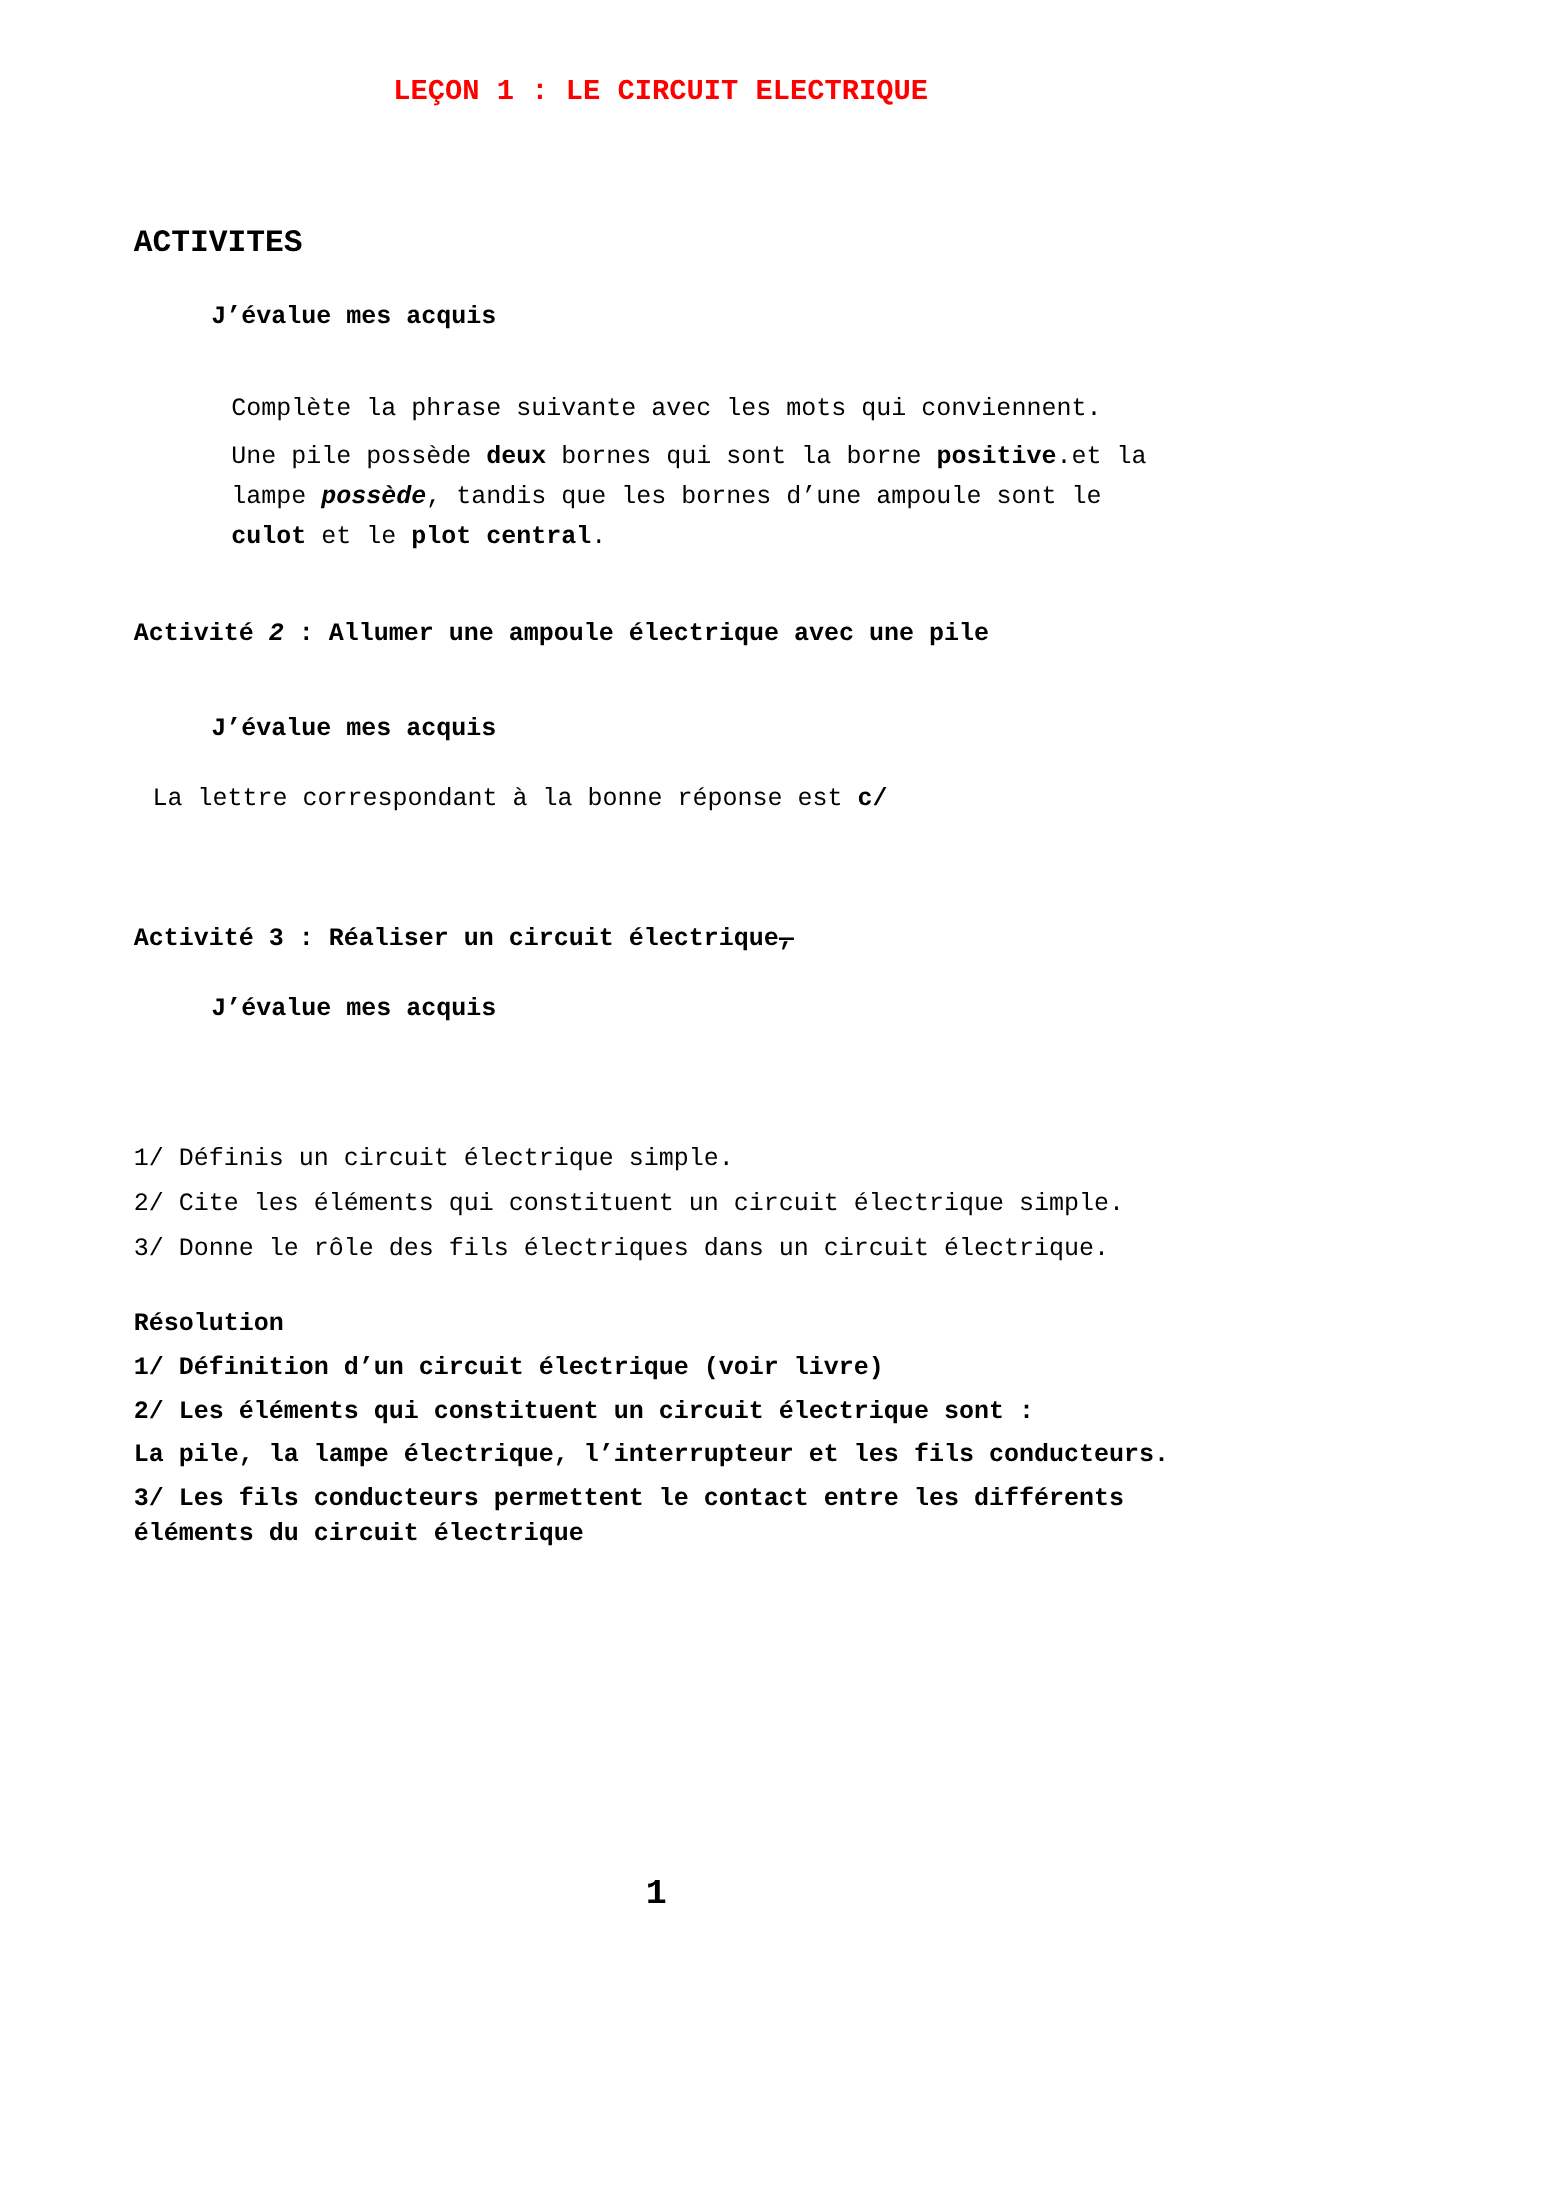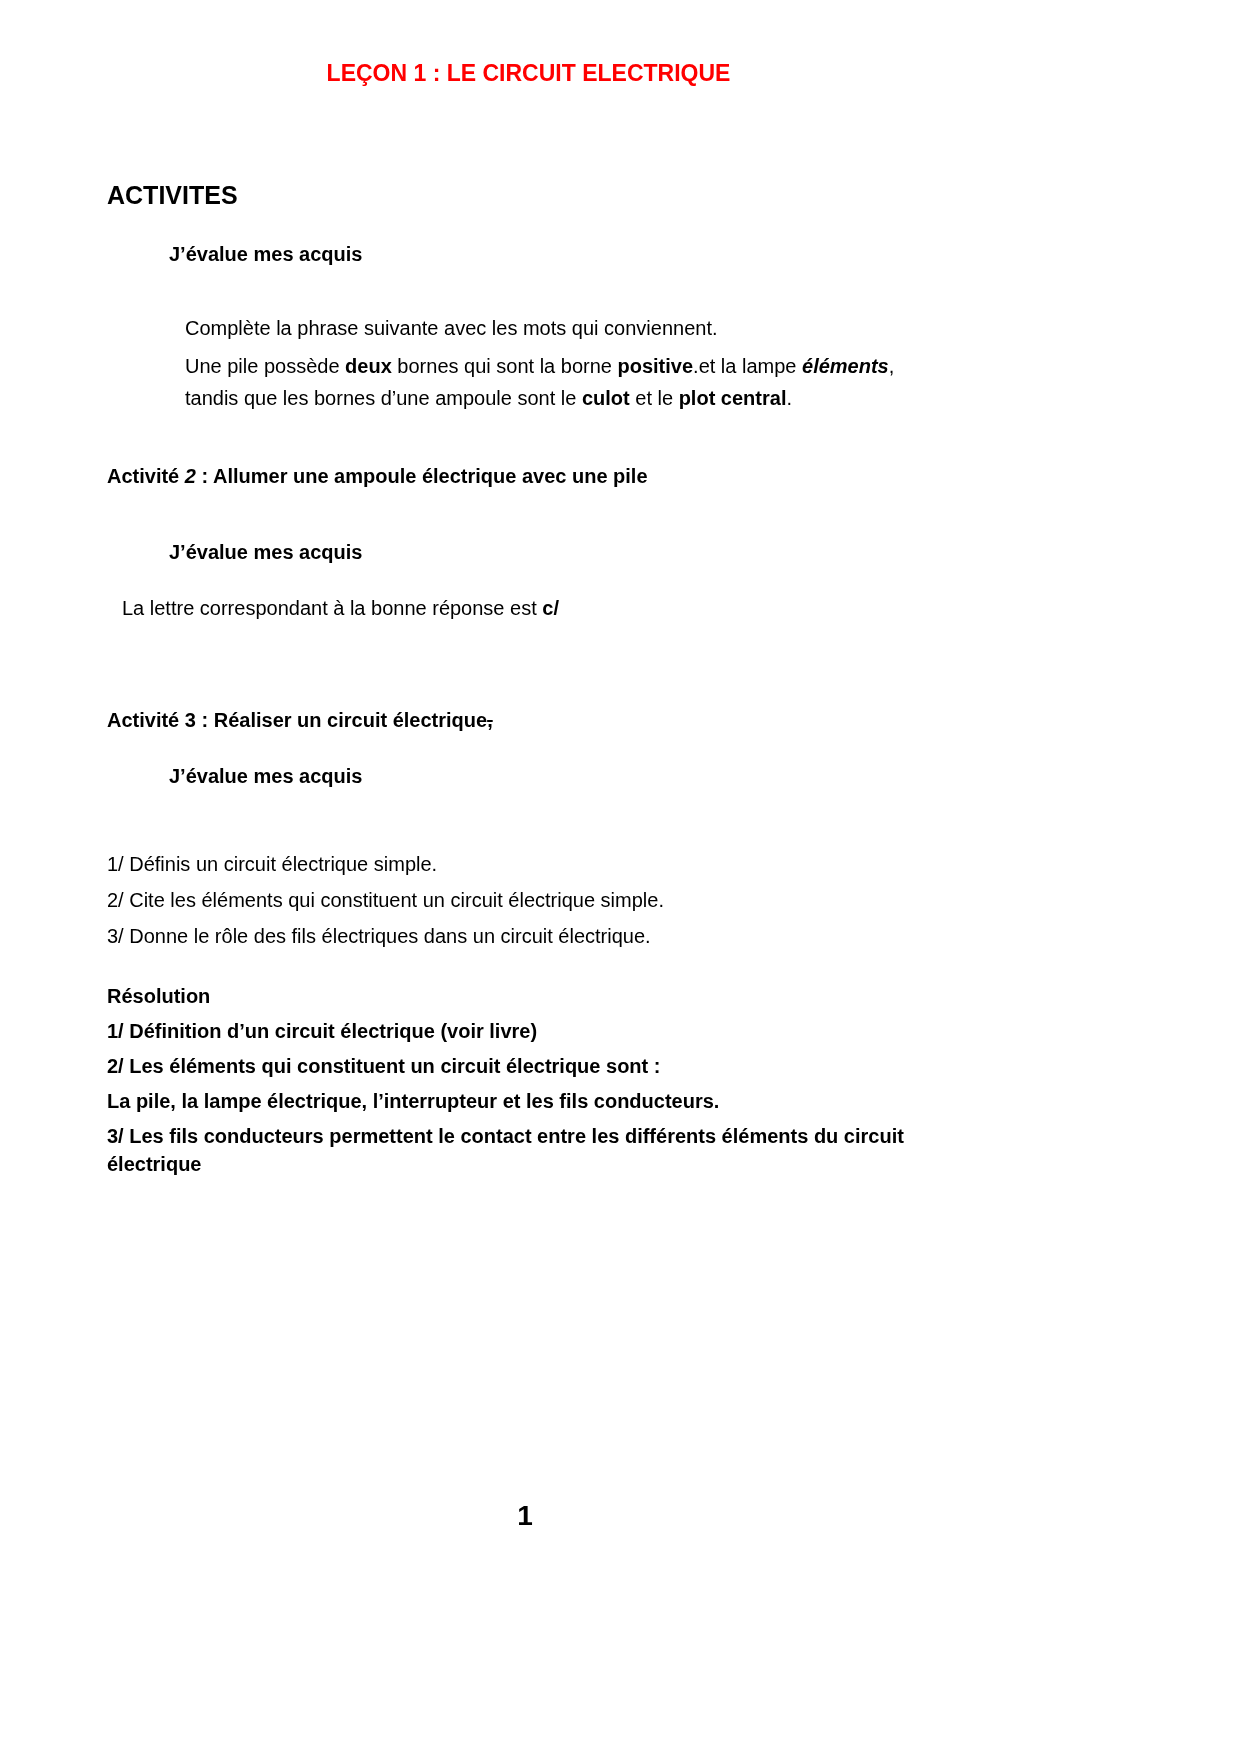--- a/index.html
+++ b/index.html
@@ -7,21 +7,21 @@
     padding: 0;
     background: #ffffff;
   }
   .page {
     position: relative;
     width: 1050px;
     height: 1754px;
     background: #ffffff;
     box-sizing: border-box;
     padding: 58px 100px 0 107px;
-    font-family: Liberation Sans, sans-serif;
+    font-family: Liberation Mono, monospace;
     color: #000000;
     font-size: 20px;
     line-height: 28px;
   }
   .title {
     margin: 0;
     color: #ff0000;
     font-weight: bold;
     font-size: 23px;
     line-height: 30px;
@@ -50,21 +50,21 @@
   }
   .fill-in {
     margin: 8px 0 0 78px;
     line-height: 32px;
     max-width: 770px;
   }
   .answer-line {
     margin: 28px 0 0 15px;
   }
   .question-block {
-    margin-top: 60px;
+    margin-top: 92px;
   }
   .question-line {
     margin: 0 0 8px 0;
   }
   .resolution-heading {
     margin: 32px 0 0 0;
     font-weight: bold;
   }
   .resolution-line {
     margin: 7px 0 0 0;
@@ -90,21 +90,21 @@
 
   <h1 class="title">LEÇON 1 : LE CIRCUIT ELECTRIQUE</h1>
 
   <h2 class="activites-heading">ACTIVITES</h2>
 
 
   <p class="subheading">J’évalue mes acquis</p>
 
   <p class="instruction">Complète la phrase suivante avec les mots  qui conviennent.</p>
 
-  <p class="fill-in"><span>Une pile possède </span><span class="b">deux</span><span> bornes qui sont la borne </span><span class="b">positive</span><span>.et la lampe </span><span class="bi">éléments</span><span>, tandis que les bornes d’une ampoule sont le </span><span class="b">culot</span><span> et le </span><span class="b">plot central</span><span>.</span></p>
+  <p class="fill-in"><span>Une pile possède </span><span class="b">deux</span><span> bornes qui sont la borne </span><span class="b">positive</span><span>.et la lampe </span><span class="bi">possède</span><span>, tandis que les bornes d’une ampoule sont le </span><span class="b">culot</span><span> et le </span><span class="b">plot central</span><span>.</span></p>
 
   <p class="act-heading act-heading-2"><span class="b">Activité </span><span class="bi">2</span><span class="b"> : Allumer une ampoule électrique avec une pile</span></p>
 
   <p class="subheading subheading-2">J’évalue mes acquis</p>
 
   <p class="answer-line"><span>La lettre correspondant à la bonne réponse est </span><span class="b">c/</span></p>
 
   <p class="act-heading act-heading-3"><span class="b">Activité 3 : Réaliser un circuit électrique</span><span class="b strike">,</span></p>
 
   <p class="subheading subheading-3">J’évalue mes acquis</p>

